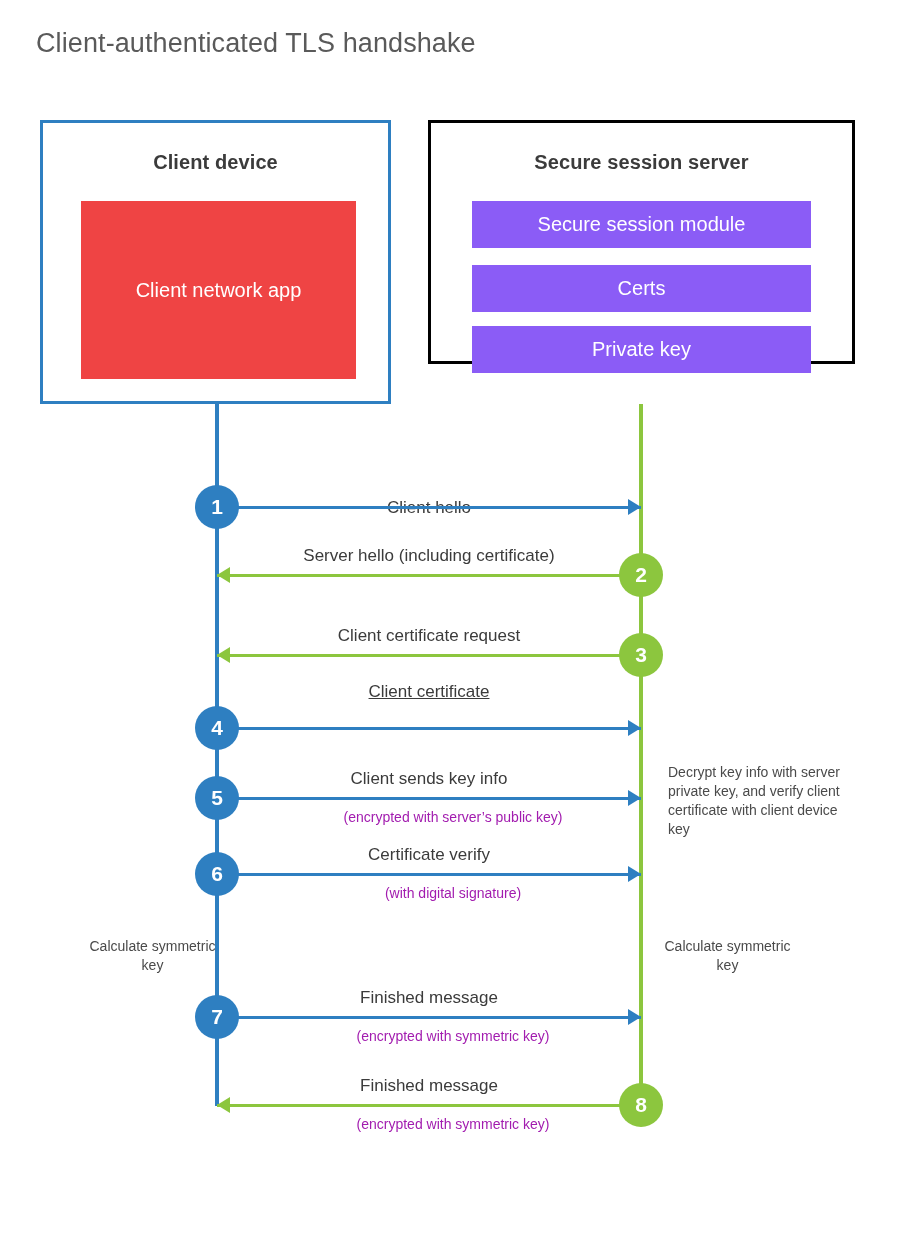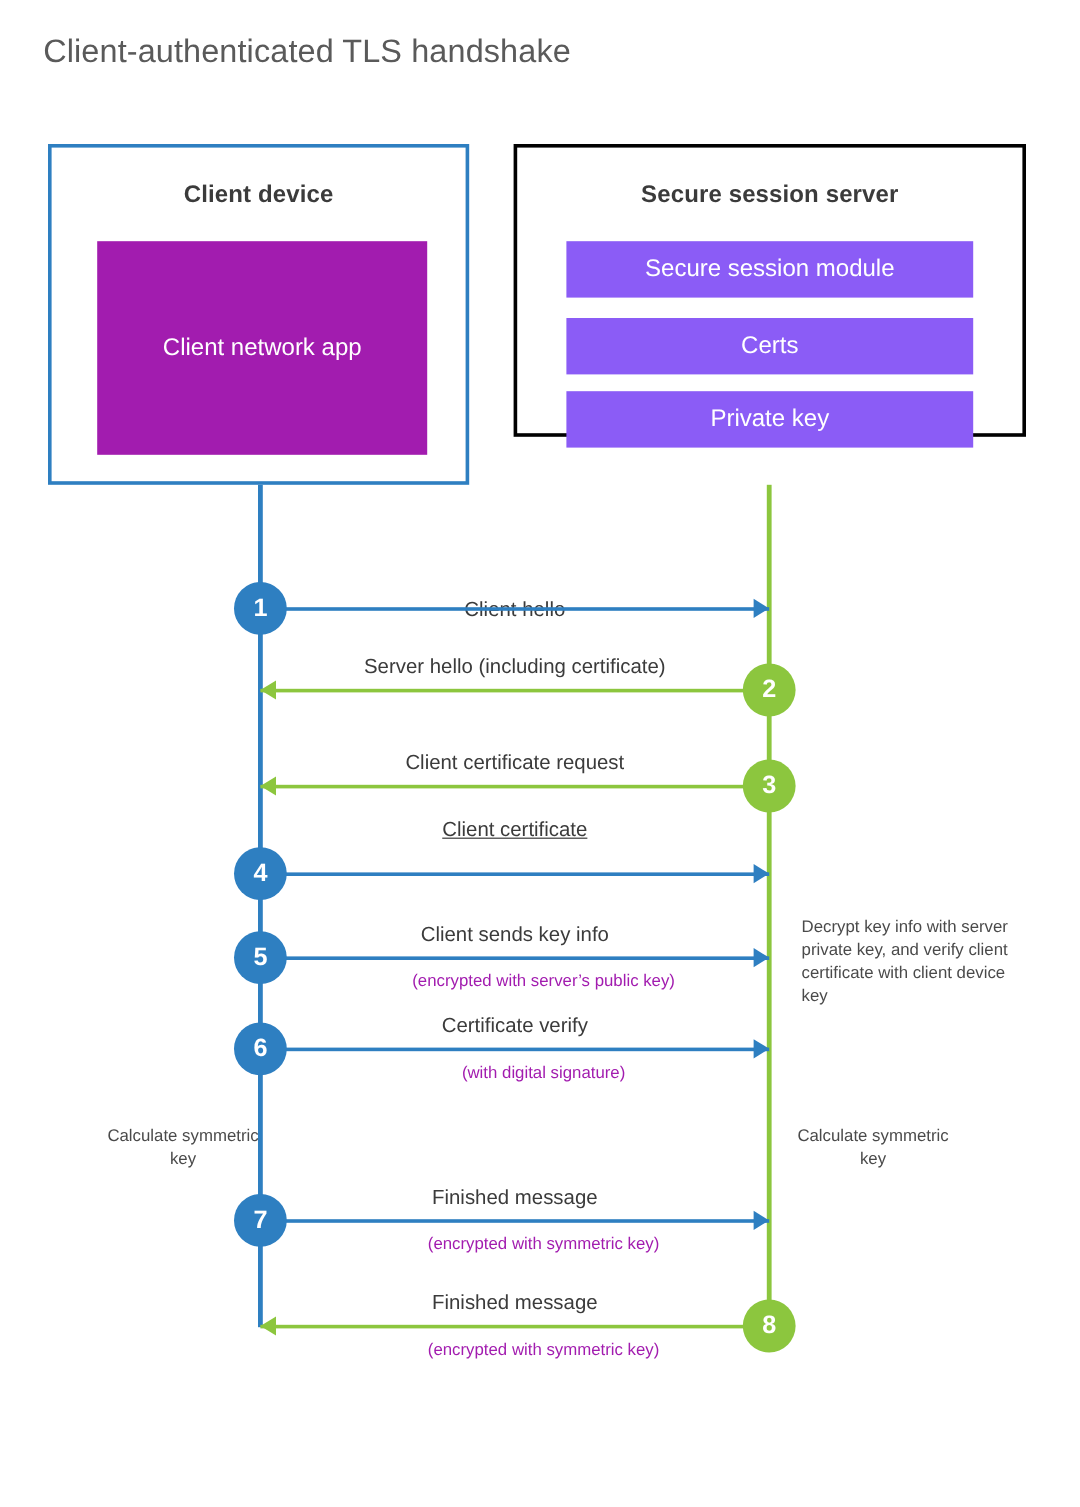--- a/index.html
+++ b/index.html
@@ -58,21 +58,21 @@
     color: #3b3b3b;
     margin-top: 28px;
     letter-spacing: 0.1px;
   }
   #client-app-box {
     position: absolute;
     left: 38px;
     top: 78px;
     width: 275px;
     height: 178px;
-    background: #a21caf;
+    background: #ef4444;
     color: #ffffff;
     font-size: 20px;
     display: flex;
     align-items: center;
     justify-content: center;
     text-align: center;
     line-height: 1.3;
   }
   .server-module {
     position: absolute;

